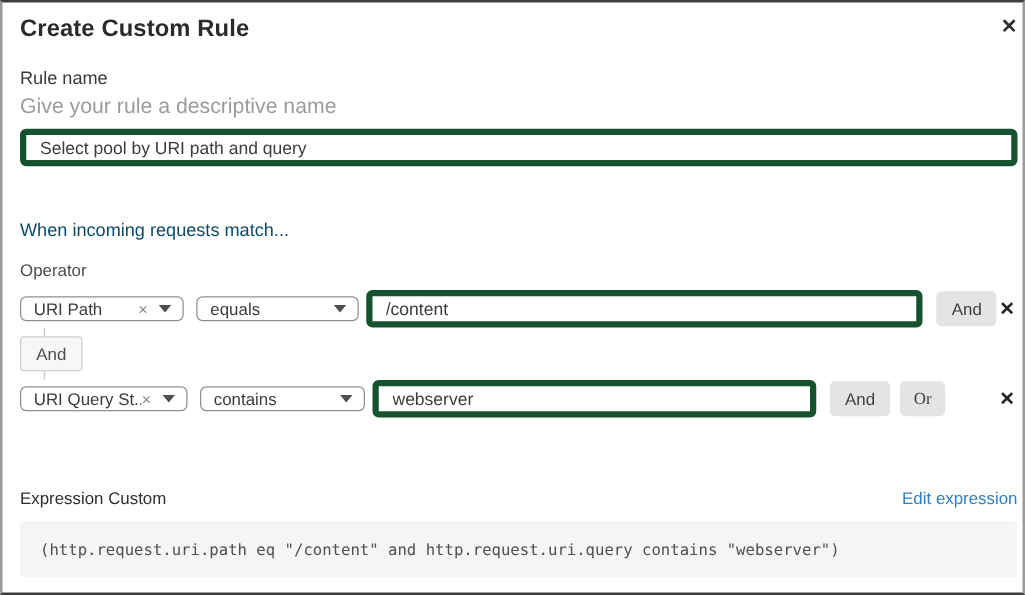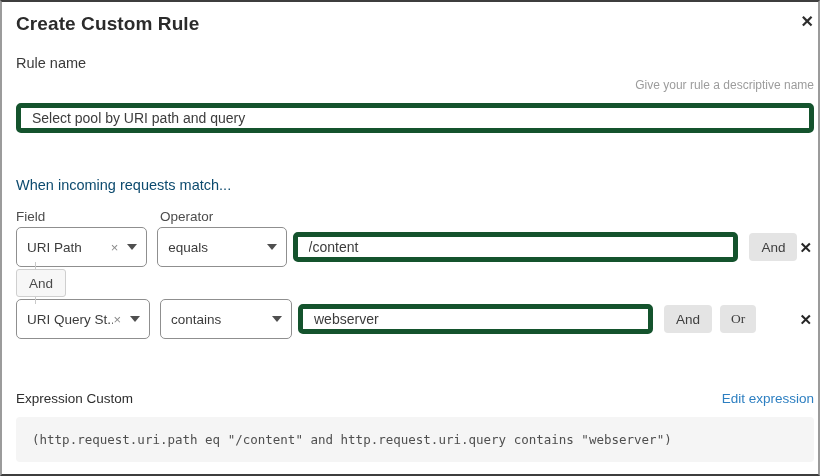--- a/index.html
+++ b/index.html
@@ -13,31 +13,31 @@
     font-family:"Liberation Sans", sans-serif;
     color:#303030;
     overflow:hidden;
   }
   .header { display:flex; justify-content:space-between; align-items:flex-start; padding-top:10px; }
   .title { font-size:19px; font-weight:700; color:#2b2b2b; margin:0; line-height:23px; letter-spacing:.1px; }
   .close-btn { background:none; border:none; font-size:16px; font-weight:700; color:#2e2e2e;
     cursor:pointer; padding:2px 0 0 0; line-height:1; font-family:inherit; }
 
   .field-label { margin-top:20px; font-size:14.5px; color:#3a3a3a; line-height:17px; }
-  .helper-text { margin-top:5px; font-size:12px; color:#9c9c9c; line-height:16px;text-align:right; }
+  .helper-text { margin-top:5px; font-size:17px; color:#9c9c9c; line-height:16px; }
   .text-input { box-sizing:border-box; height:30px; border:5px solid #14532d; border-radius:5px;
     padding:0 11px; font-size:14px; color:#3c3c3c; font-family:inherit; background:#fff; outline:none; }
   .name-input { display:block; width:100%; margin-top:10px; }
 
   .match-heading { margin:44px 0 0; font-size:14.5px; font-weight:400; color:#0c4a6e; line-height:17px; }
   .col-labels { display:flex; margin-top:15px; font-size:13.5px; color:#4c4c4c; line-height:16px; }
   .col-labels .c1 { width:144px; } .col-labels .c2 { width:138px; } .col-labels .c3 { flex:1; }
 
   .builder-row { display:flex; align-items:center; margin-top:7px; height:30px; }
-  .select { box-sizing:border-box; width:134px; height:40px; border:1px solid #8f8f8f; border-radius:5px;
+  .select { box-sizing:border-box; width:134px; height:20px; border:1px solid #8f8f8f; border-radius:5px;
     display:flex; align-items:center; padding:0 9px 0 10px; margin-right:10px; background:#fff; cursor:pointer; }
   .select.op { width:132px; margin-right:6px; }
   .sel-text { flex:1; font-size:13.5px; color:#3c3c3c; white-space:nowrap; overflow:hidden; }
   .clear-x { color:#8a8a8a; font-size:13px; margin-right:9px; line-height:1; }
   .caret { width:0; height:0; border-left:5px solid transparent; border-right:5px solid transparent;
     border-top:6px solid #4f4f4f; flex:0 0 auto; }
   .value-input.v1 { width:456px; } .value-input.v2 { width:355px; }
 
   .chip { box-sizing:border-box; height:28px; padding:0 12px; background:#e4e4e4; border:none;
     border-radius:4px; font-size:13.5px; color:#3e3e3e; margin-left:11px; cursor:pointer; font-family:inherit; }
@@ -73,21 +73,20 @@
   <div>
     <div class="field-label">Rule name</div>
     <div class="helper-text">Give your rule a descriptive name</div>
     <input class="text-input name-input" type="text" value="Select pool by URI path and query" style="">
   </div>
 
   <div>
     <h2 class="match-heading">When incoming requests match...</h2>
 
     <div class="col-labels">
-      <span class="c1">Field</span>
       <span class="c2">Operator</span>
     </div>
 
     <div class="builder-row">
       <div class="select">
         <span class="sel-text">URI Path</span>
         <span class="clear-x">×</span>
         <span class="caret"></span>
       </div>
       <div class="select op">

